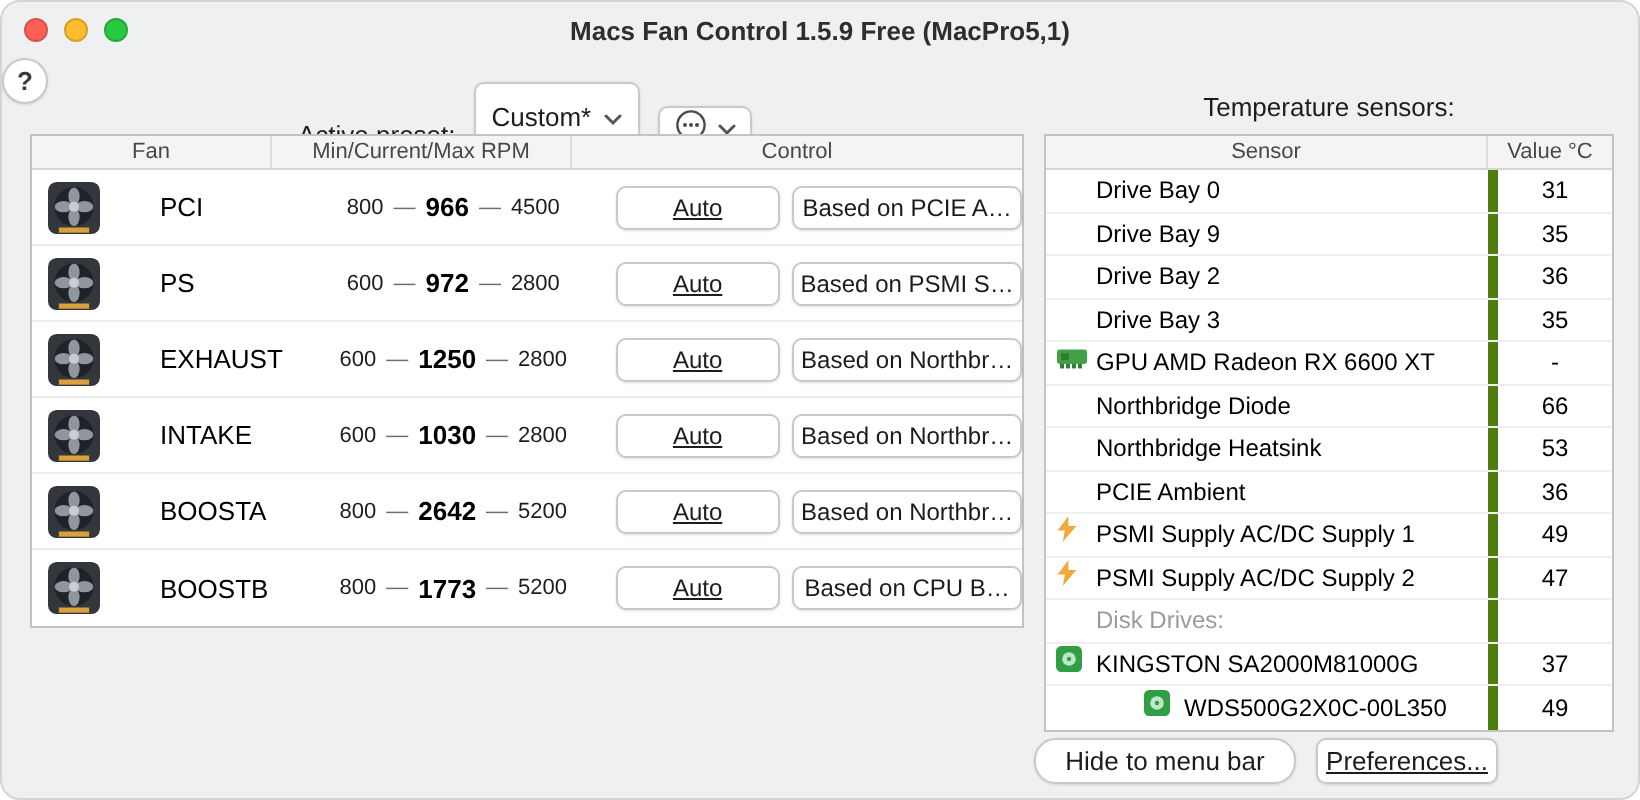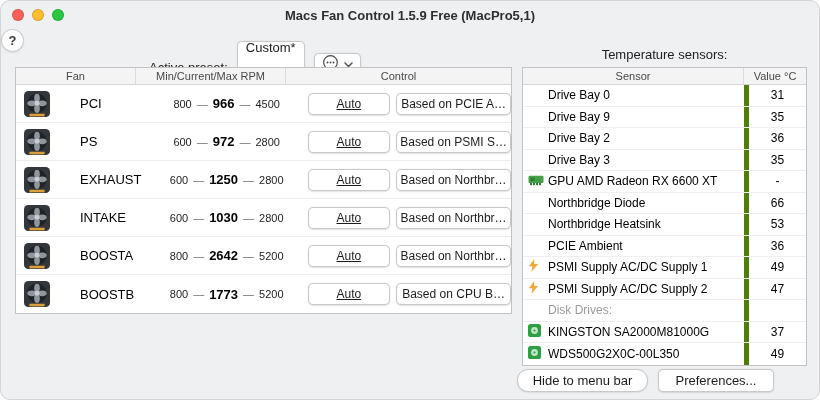--- a/index.html
+++ b/index.html
@@ -19,21 +19,21 @@
   .light.green { background: #28c840; }
   
   .preset-group { position: absolute; left: 148px; top: 40px; display: flex; align-items: flex-end; gap: 9px; }
   .toolbar-label { font-size: 13px; color: #1d1d1f; }
   .btn {
     background: #ffffff; border: 1px solid #c9c9cc; border-radius: 5px;
     box-shadow: 0 0.5px 1.5px rgba(0,0,0,0.12);
     font-size: 12px; color: #1c1c1e; font-family: "Liberation Sans", sans-serif;
     display: inline-flex; align-items: center; justify-content: center; cursor: default;
   }
-  .popup-btn { height: 22px; padding: 16px 8px; gap: 6px; font-size: 13px; flex-direction: column; }
+  .popup-btn { height: 22px; padding: 16px 8px; gap: 6px; font-size: 13px; }
   .options-btn { height: 22px; padding: 0 7px; gap: 5px; }
   .temp-label-wrap { position: absolute; left: 521px; top: 44px; width: 285px; text-align: center; }
   .temp-label { font-size: 13px; color: #1d1d1f; }
   
   .fan-panel { position: absolute; left: 14px; top: 66px; width: 497px; background: #ffffff; border: 1px solid #c3c3c6; }
   .fan-header { display: flex; height: 17px; background: #f4f4f5; border-bottom: 1px solid #d6d6d8; }
   .fh { font-size: 11px; color: #48484a; display: flex; align-items: center; justify-content: center; }
   .fh-fan { width: 120px; border-right: 1px solid #dcdcde; }
   .fh-rpm { width: 150px; border-right: 1px solid #dcdcde; }
   .fh-control { flex: 1; }
@@ -47,29 +47,29 @@
   .rpm-cur { font-size: 13px; font-weight: 700; color: #000; }
   .auto-btn { width: 85px; height: 22px; margin-left: 8px; text-decoration: underline; }
   .control-btn { width: 118px; height: 22px; margin-left: 6px; font-size: 12px; white-space: nowrap; overflow: hidden; padding: 0 4px; }
   
   .sensor-panel { position: absolute; left: 521px; top: 66px; width: 285px; background: #ffffff; border: 1px solid #c3c3c6; }
   .sensor-header { display: flex; height: 17px; background: #f4f4f5; border-bottom: 1px solid #d6d6d8; }
   .sh { font-size: 11px; color: #48484a; display: flex; align-items: center; justify-content: center; }
   .sh-sensor { flex: 1; border-right: 1px solid #dcdcde; }
   .sh-value { width: 62px; }
   .sensor-row { display: flex; align-items: center; height: 21.5px; border-bottom: 1px solid #efeff0; }
-  .sensor-row:last-child { border-bottom: none; }
+  .sensor-row:last-child { border-bottom: none; padding-left: 44px; }
   .sensor-icon { width: 20px; flex: 0 0 20px; margin-left: 5px; display: flex; align-items: center; }
   .sensor-name { flex: 1; font-size: 12px; color: #000; white-space: nowrap; overflow: hidden; }
   .sensor-name.section { color: #9b9b9d; }
   .sensor-value { width: 62px; align-self: stretch; display: flex; align-items: center; justify-content: center; font-size: 12px; color: #000; border-left: 5px solid #4d7c0f; }
   
   .footer-btn { position: absolute; height: 23px; font-size: 13px; }
   .hide-btn { left: 516px; top: 368px; width: 131px; border-radius: 11px; }
-  .prefs-btn { left: 657px; top: 368px; width: 116px; }
+  .prefs-btn { left: 657px; top: 368px; width: 91px; text-decoration: underline; }
   .help-btn { left: 782px; top: 368px; width: 23px; height: 23px; border-radius: 50%; font-size: 13px; font-weight: 700; color: #3a3a3c; }
 </style>
 </head>
 <body>
 
 <div class="window">
 
   <div class="titlebar">
     <div class="traffic">
       <span class="light red"></span>

